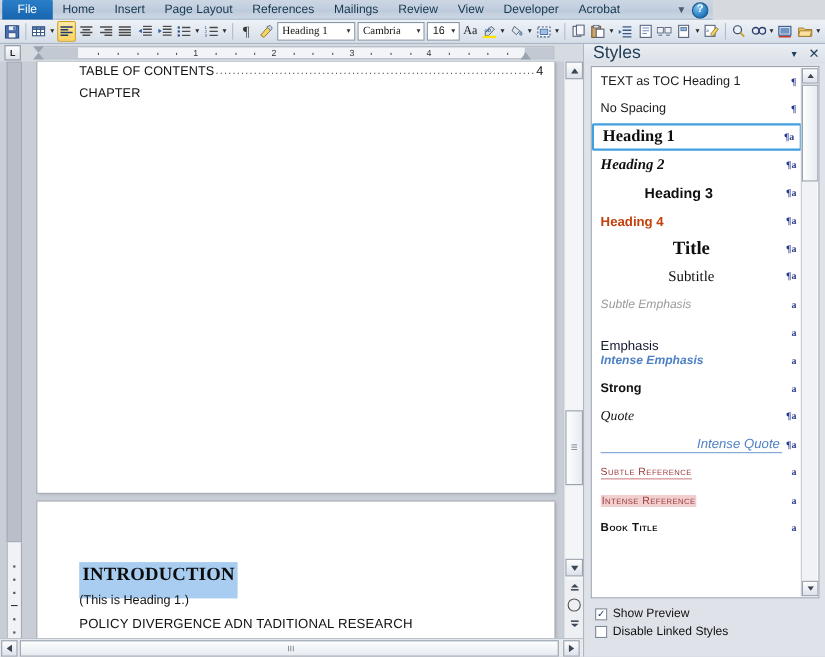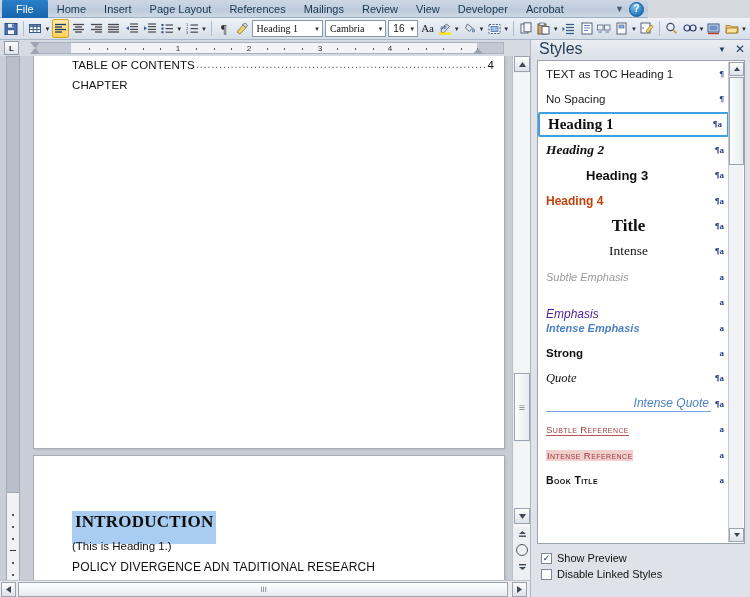--- a/index.html
+++ b/index.html
@@ -241,21 +241,21 @@
 
   .st-toc   { font-family:"Liberation Sans",sans-serif; font-size:11.5px; color:#1a1a1a; }
   .st-nosp  { font-family:"Liberation Sans",sans-serif; font-size:11.5px; color:#1a1a1a; }
   .st-h1    { font-family:"Liberation Serif",serif; font-size:15px; font-weight:bold; color:#0f0f0f; }
   .st-h2    { font-family:"Liberation Serif",serif; font-size:13.5px; font-weight:bold; font-style:italic; color:#0f0f0f; }
   .st-h3    { font-family:"Liberation Sans",sans-serif; font-size:13px; font-weight:bold; color:#0f0f0f;margin-left:40px; }
   .st-h4    { font-family:"Liberation Sans",sans-serif; font-size:12px; font-weight:bold; color:#c2410c; }
   .st-title { font-family:"Liberation Serif",serif; font-size:17px; font-weight:bold; color:#0f0f0f; text-align:center; }
   .st-sub   { font-family:"Liberation Serif",serif; font-size:13.5px; color:#0f0f0f; text-align:center; }
   .st-subem { font-family:"Liberation Sans",sans-serif; font-size:11px; font-style:italic; color:#9a9a9a; }
-  .st-em    { font-family:"Liberation Sans",sans-serif; font-size:12px; font-style:italic; color:#4c1d95;margin-top:24px; }
+  .st-em    { font-family:"Liberation Sans",sans-serif; font-size:12px; color:#0f172a;margin-top:24px; }
   .st-iem   { font-family:"Liberation Sans",sans-serif; font-size:11px; font-style:italic; font-weight:bold; color:#4e81c4; }
   .st-strong{ font-family:"Liberation Sans",sans-serif; font-size:11.5px; font-weight:bold; color:#111; }
   .st-quote { font-family:"Liberation Serif",serif; font-size:12.5px; font-style:italic; color:#111; }
   .st-iquote{ font-family:"Liberation Sans",sans-serif; font-size:12px; font-style:italic; color:#4e81c4;
               text-align:right; border-bottom:1px solid #7ba3d8; padding-bottom:1px; padding-right:2px; }
   .st-sref  { font-family:"Liberation Sans",sans-serif; font-size:9.5px; color:#9b3a3a;
               font-variant: small-caps; letter-spacing:0.4px; border-bottom:1px solid #b55; display:inline-block; }
   .st-iref  { font-family:"Liberation Sans",sans-serif; font-size:9.5px; color:#9b3a3a;
               font-variant: small-caps; letter-spacing:0.4px; background:#f1cfcf; display:inline-block; padding:0 1px; }
   .st-book  { font-family:"Liberation Sans",sans-serif; font-size:10.5px; font-weight:bold; color:#111;
@@ -737,21 +737,21 @@
           <span class="lbl st-h4">Heading 4</span>
           <span class="mk">¶a</span>
         </div>
 
         <div class="sp-item">
           <span class="lbl st-title">Title</span>
           <span class="mk">¶a</span>
         </div>
 
         <div class="sp-item">
-          <span class="lbl st-sub">Intense</span>
+          <span class="lbl st-sub">Subtitle</span>
           <span class="mk">¶a</span>
         </div>
 
         <div class="sp-item">
           <span class="lbl st-subem">Subtle Emphasis</span>
           <span class="mk">a</span>
         </div>
 
         <div class="sp-item">
           <span class="lbl st-em">Emphasis</span>

